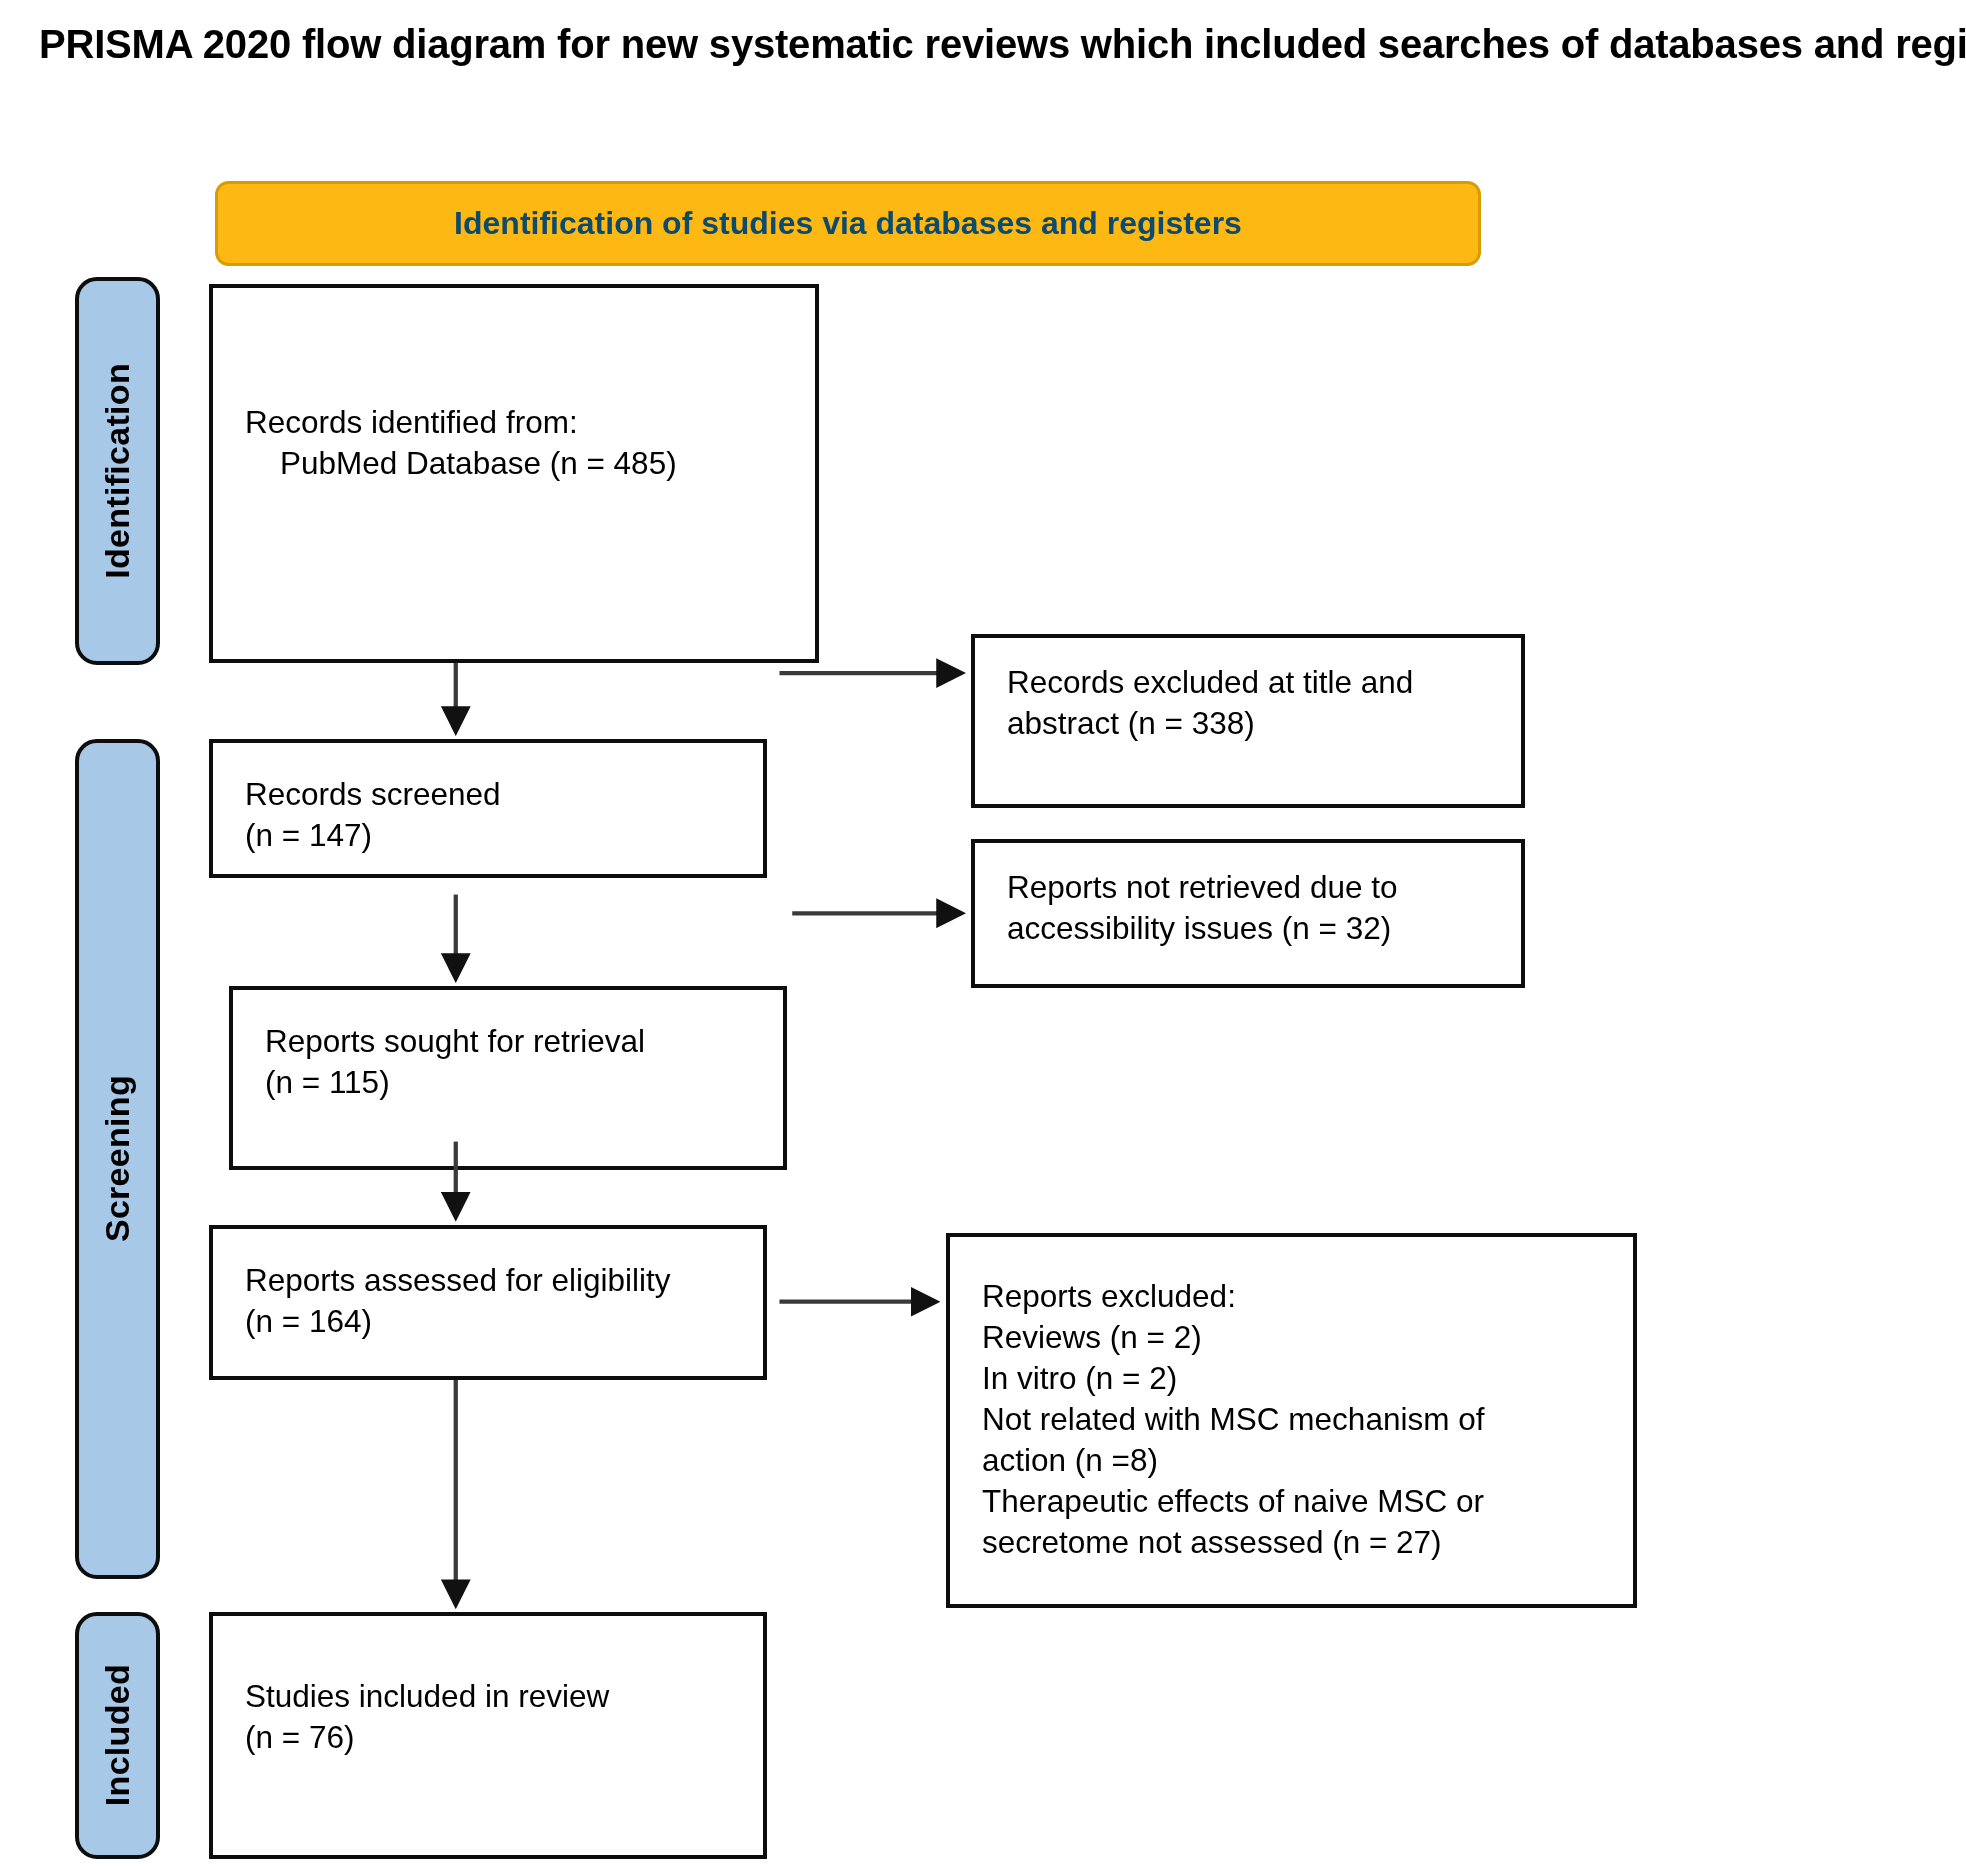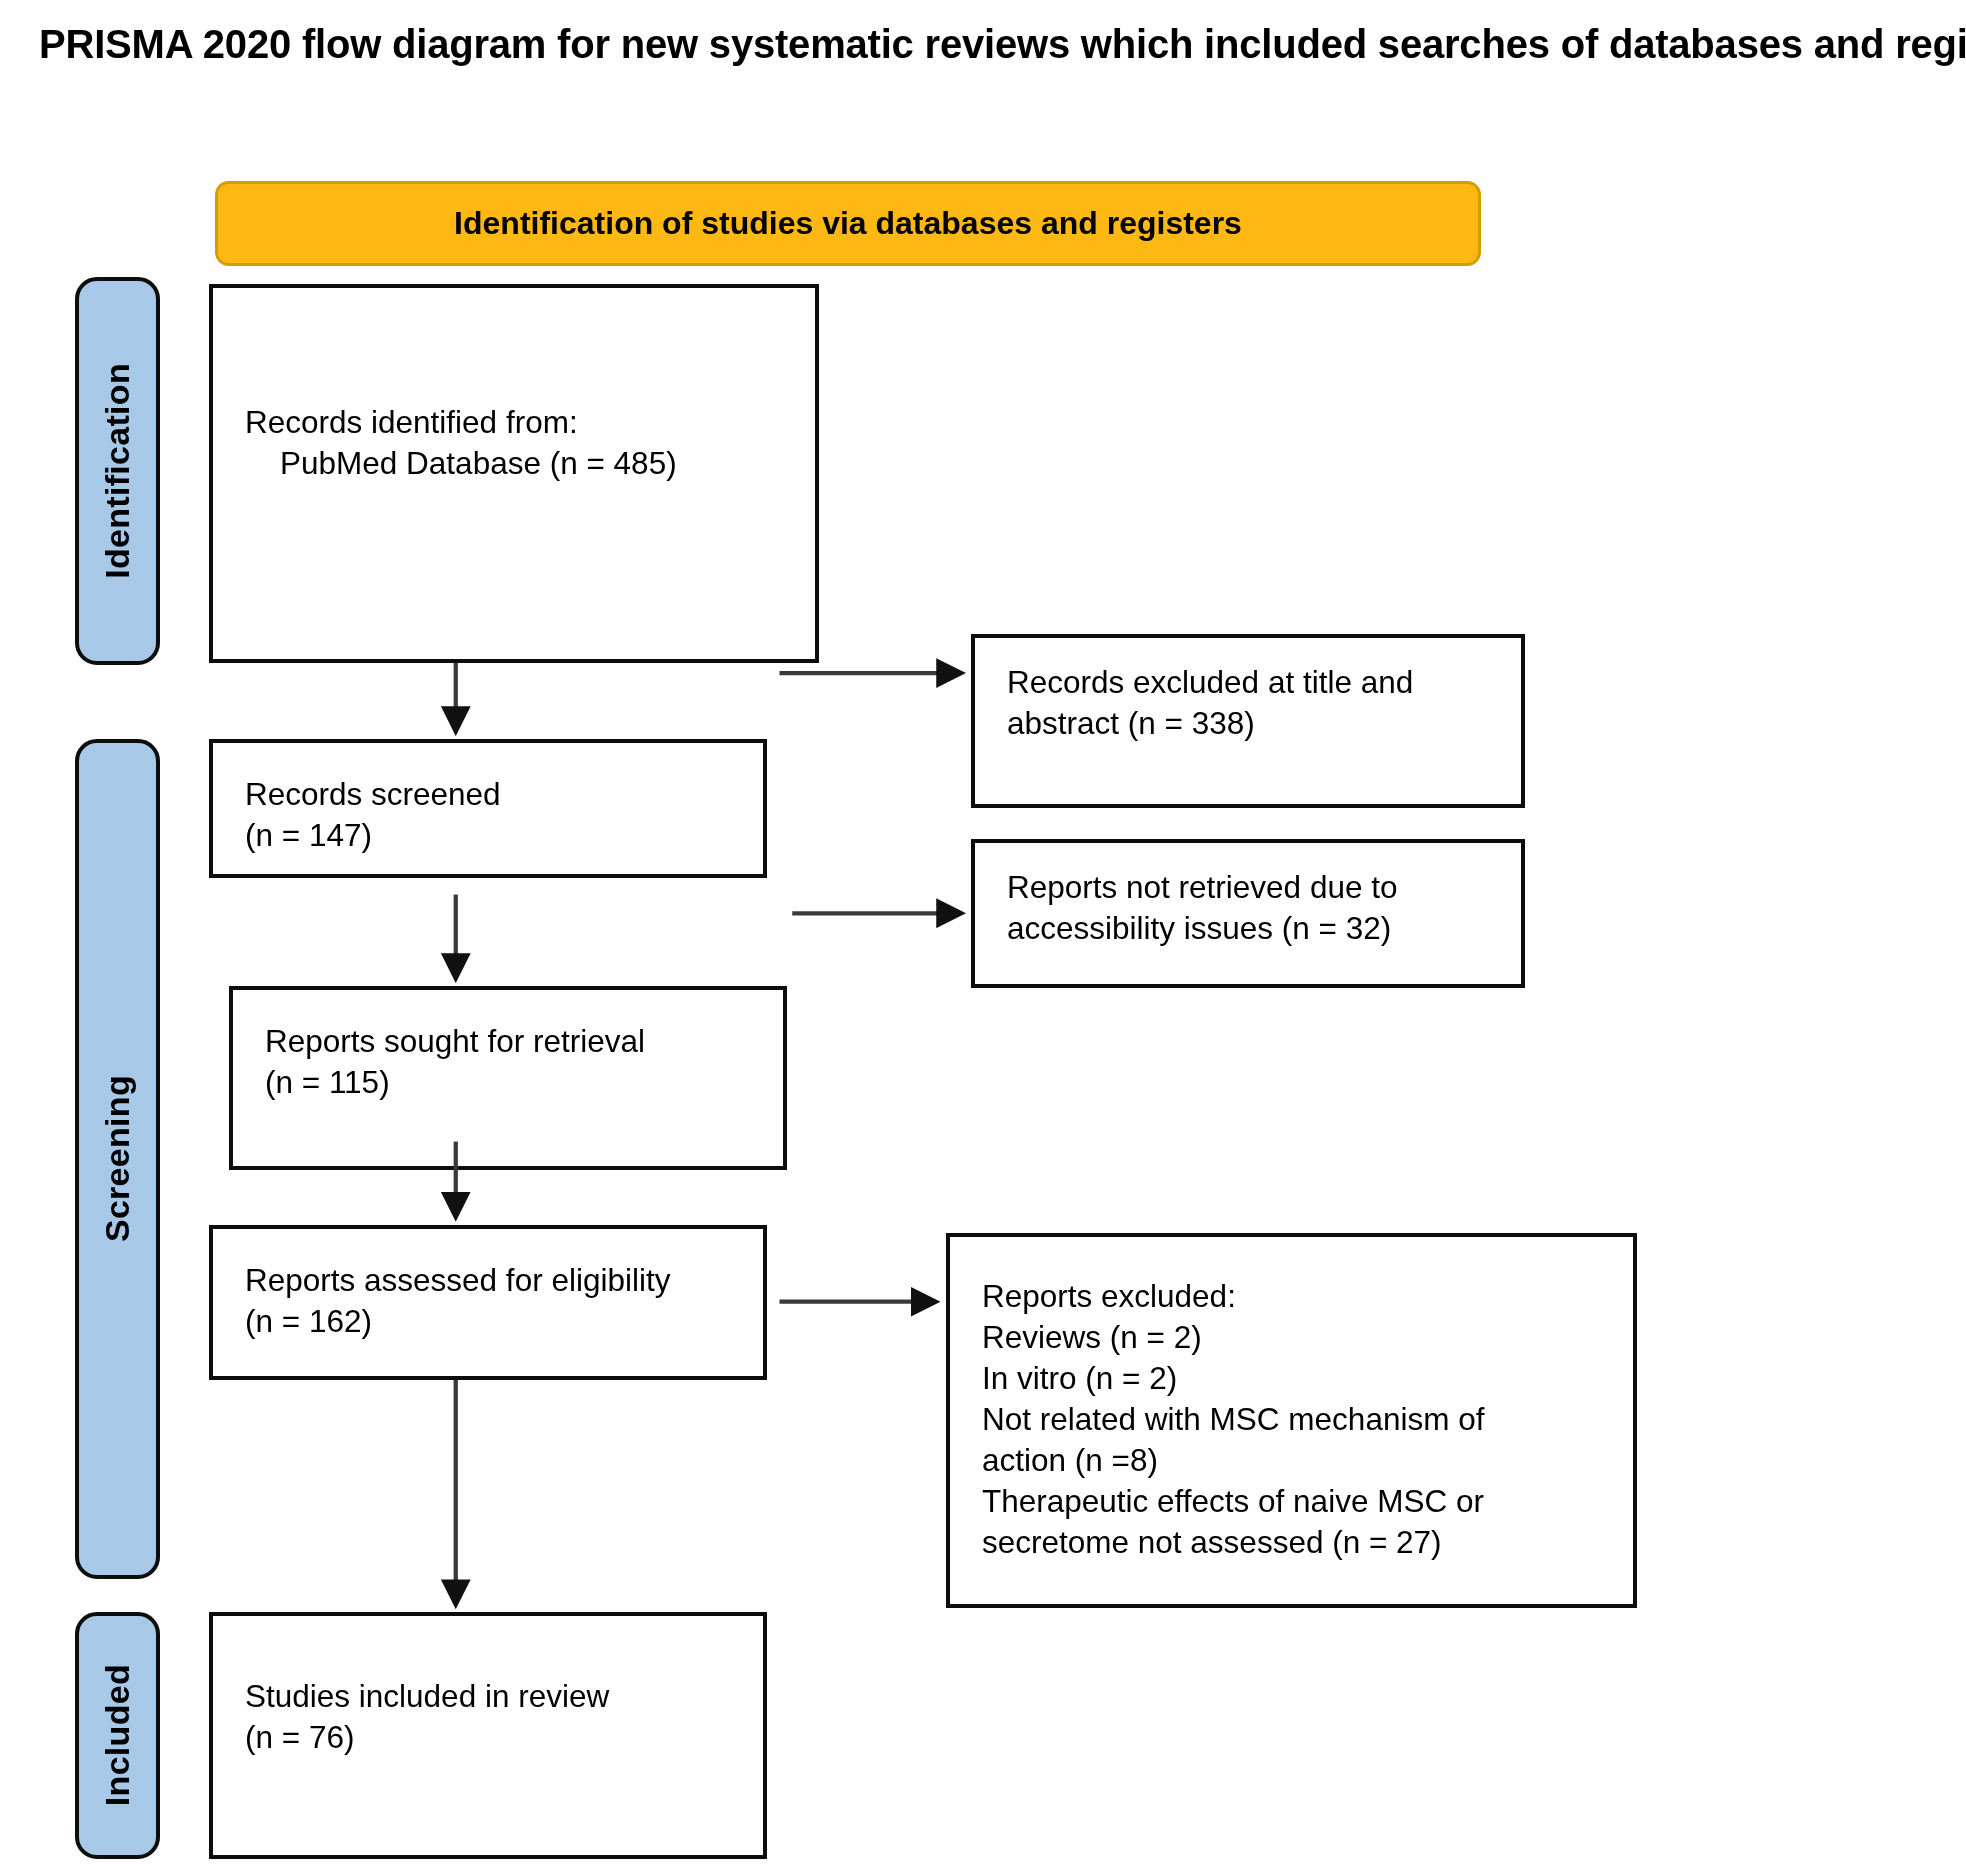--- a/index.html
+++ b/index.html
@@ -43,21 +43,21 @@
     border: 3.4px solid #D79B06;
     border-radius: 13.6px;
     box-sizing: border-box;
     display: flex;
     align-items: center;
     justify-content: center;
   }
   .stage-banner-label {
     font-size: 32px;
     font-weight: bold;
-    color: #000000;
+    color: #0c4a6e;
     text-align: center;
   }
 
   
   .phase-bar {
     position: absolute;
     background: #A8C8E8;
     border: 4.3px solid #0d0d0d;
     border-radius: 22px;
     box-sizing: border-box;
@@ -153,21 +153,21 @@
   <div class="flow-box" id="box-screened">
     <div class="flow-box-text">Records screened
 (n = 147)</div>
   </div>
   <div class="flow-box" id="box-sought">
     <div class="flow-box-text">Reports sought for retrieval
 (n = 115)</div>
   </div>
   <div class="flow-box" id="box-assessed">
     <div class="flow-box-text">Reports assessed for eligibility
-(n = 162)</div>
+(n = 164)</div>
   </div>
   <div class="flow-box" id="box-included">
     <div class="flow-box-text">Studies included in review
 (n = 76)</div>
   </div>
 
   <div class="flow-box" id="box-excluded-title">
     <div class="flow-box-text">Records excluded at title and
 abstract (n = 338)</div>
   </div>

